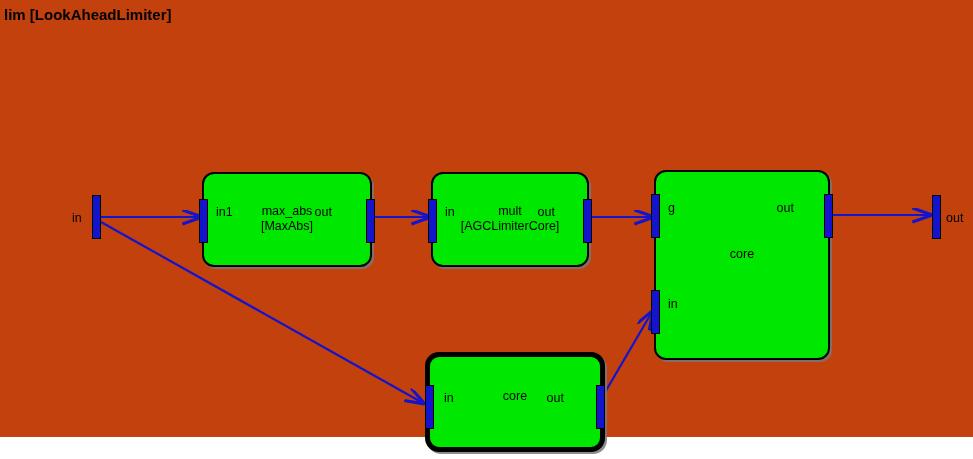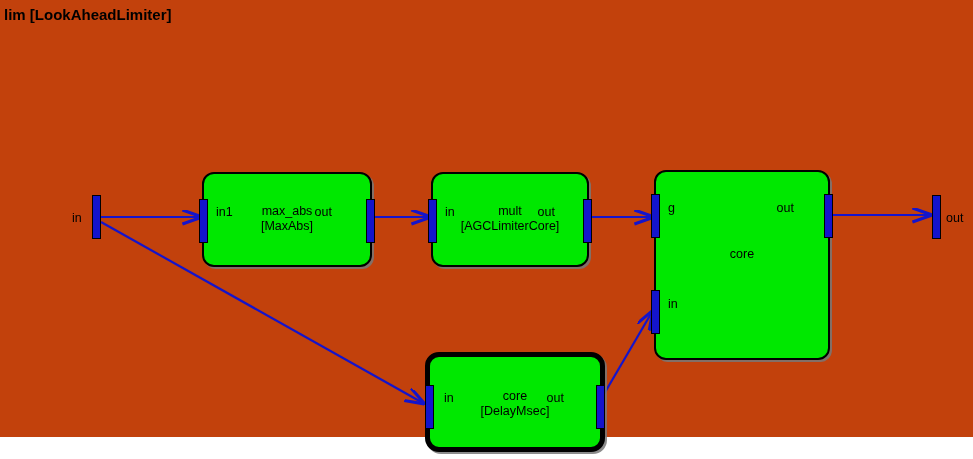--- a/index.html
+++ b/index.html
@@ -157,21 +157,20 @@
         <div class="port left" style="top: 22px;"></div>
         <div class="port-label" style="top: 30px; left: 12px;">g</div>
         <div class="port left" style="top: 118px;"></div>
         <div class="port-label" style="top: 126px; left: 12px;">in</div>
         <div class="port right" style="top: 22px;"></div>
         <div class="port-label" style="top: 30px; right: 34px;">out</div>
       </div>
       <div class="block thick" style="left: 425px; top: 352px; width: 180px; height: 100px;">
         <div class="block-label" style="top: 32px;">
           <span class="l1">core</span>
-          <span class="l2">[DelayMsec]</span>
         </div>
         <div class="port left" style="top: 28px;"></div>
         <div class="port-label" style="top: 35px; left: 14px;">in</div>
         <div class="port right" style="top: 28px;"></div>
         <div class="port-label" style="top: 35px; right: 36px;">out</div>
       </div>
     </div>
 
 </div>
 

